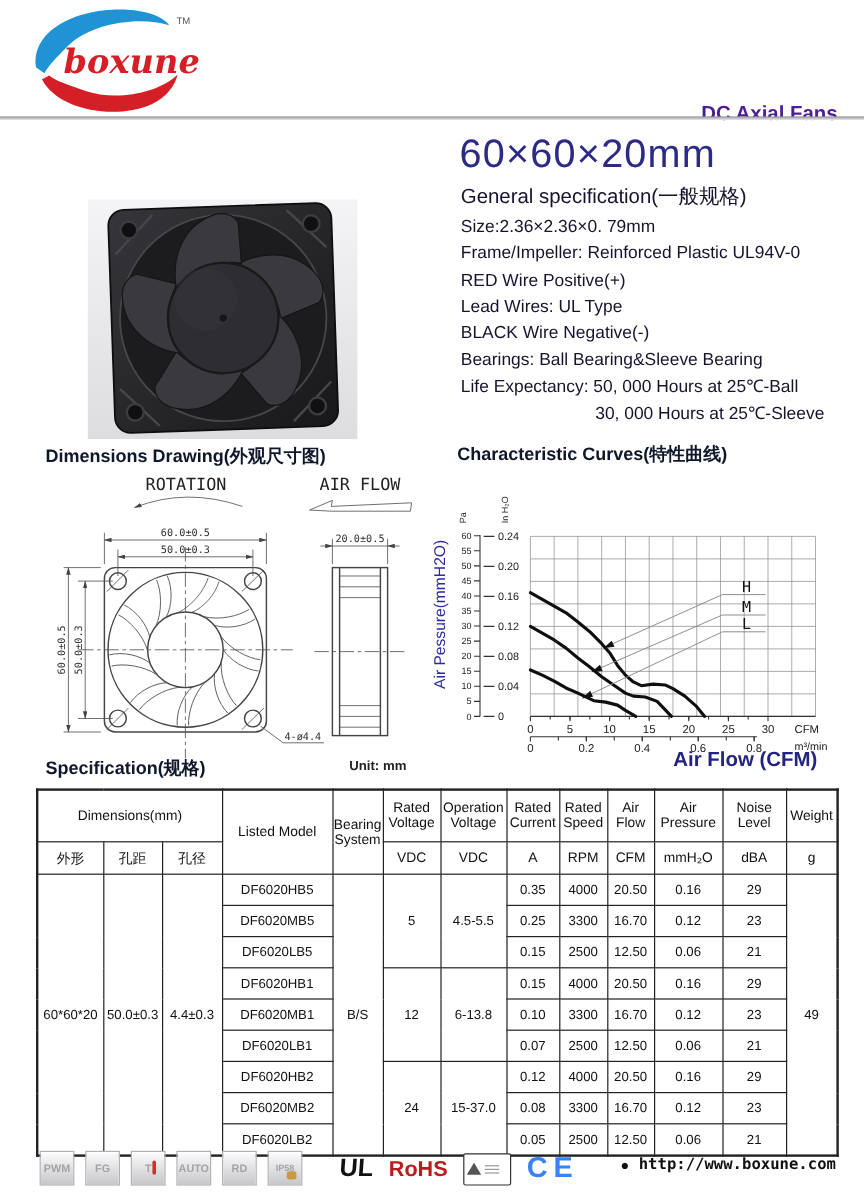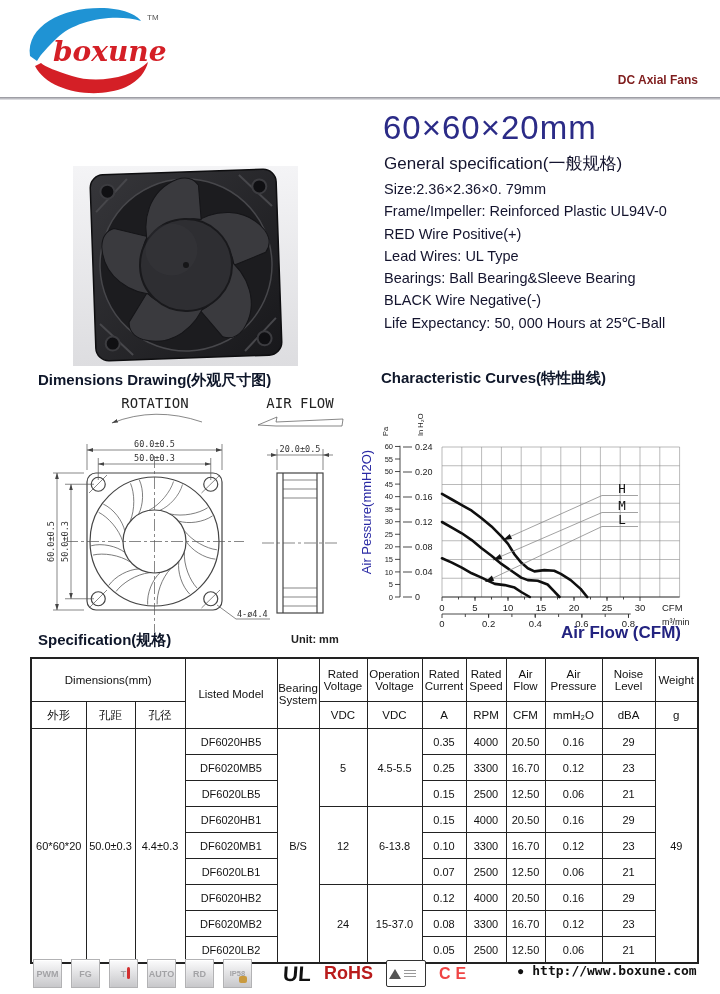--- a/index.html
+++ b/index.html
@@ -1,21 +1,21 @@
 <!DOCTYPE html>
 <html><head>
 <meta charset="utf-8">
 <style>
   html,body{margin:0;padding:0}
   body{width:720px;height:994px;position:relative;background:#fff;overflow:hidden;
        font-family:"Liberation Sans",sans-serif;color:#1a1a2e}
   .abs{position:absolute}
 
   
-  .tagline{position:absolute;top:73px;right:22px;font-size:12px;font-weight:bold;color:#7f1d1d}
+  .tagline{position:absolute;top:85px;right:22px;font-size:17px;font-weight:bold;color:#4c1d95}
   .header-rule{position:absolute;top:97px;left:0;width:720px;height:3px;
                background:linear-gradient(#8f8f97,#e9e9ec)}
 
   
   .prod-title{position:absolute;left:383px;top:109px;font-size:33px;font-weight:500;
               color:#2b2b87;letter-spacing:1px}
   .spec-block{position:absolute;left:384px;top:152px;width:332px}
   .spec-heading{font-size:17px;color:#14142e;margin-bottom:3px}
   .spec-line{font-size:14.5px;line-height:22.3px;color:#14142e;white-space:nowrap}
   .spec-line.indent{padding-left:112px}
@@ -68,21 +68,21 @@
         background:#c99a3f;border-radius:2px}
   .marks{position:absolute;left:283px;top:960px;display:flex;align-items:center;gap:13px}
   .ul-mark{font-size:21px;font-weight:800;color:#111;transform:skewX(-4deg)}
   .rohs-mark{font-size:18px;font-weight:700;color:#b91c1c}
   .cert-box{width:34px;height:23px;border:1.5px solid #333;border-radius:2px;display:flex;
             align-items:center;gap:3px;padding:1px 2px;background:#fff}
   .cert-tri{width:0;height:0;border-left:6px solid transparent;border-right:6px solid transparent;
             border-bottom:10px solid #555}
   .cert-lines{display:flex;flex-direction:column;gap:2px}
   .cert-lines i{display:block;width:12px;height:1px;background:#999}
-  .ce-mark{font-size:16px;font-weight:600;letter-spacing:5px;color:#ef4444}
+  .ce-mark{font-size:24px;font-weight:600;letter-spacing:5px;color:#3b82f6}
   .url-row{position:absolute;left:517px;top:963px;display:flex;align-items:center;gap:8px}
   .url-bullet{font-size:12px;color:#111}
   .url-text{font-family:"DejaVu Sans Mono",monospace;font-size:13px;font-weight:bold;color:#111}
 </style>
 </head>
 <body>
 
 <svg class="abs" style="left:20px;top:4px" width="170" height="92" viewBox="0 0 170 92">
   <path fill="#1f93d4" d="M 10 52 C 6 22 42 4 80 4 C 103 4 117 11 121 17 C 95 9 55 16 37 34 C 27 44 21 50 17 57 Z"></path>
   <path fill="#d41f26" d="M 15 62 C 28 88 76 96 106 83 C 119 77 126 67 128 58 C 112 74 76 80 52 72 C 37 67 25 63 21 59 Z"></path>
@@ -126,23 +126,24 @@
   </g>
 </svg>
 
 <div class="prod-title">60×60×20mm</div>
 <div class="spec-block">
   <div class="spec-heading">General specification(一般规格)</div>
   <div class="spec-line">Size:2.36×2.36×0. 79mm</div>
   <div class="spec-line">Frame/Impeller: Reinforced Plastic UL94V-0</div>
   <div class="spec-line">RED Wire Positive(+)</div>
   <div class="spec-line">Lead Wires: UL Type</div>
+  <div class="spec-line">BLACK Wire Negative(-)</div>
   <div class="spec-line">Bearings:  Ball Bearing&amp;Sleeve Bearing</div>
-  <div class="spec-line">BLACK Wire Negative(-)</div>
   <div class="spec-line">Life Expectancy: 50, 000 Hours at 25℃-Ball</div>
+  <div class="spec-line indent">30, 000 Hours at 25℃-Sleeve</div>
 </div>
 
 <div id="dim-heading" class="sec-h">Dimensions Drawing(外观尺寸图)</div>
 <div id="curves-heading" class="sec-h">Characteristic Curves(特性曲线)</div>
 <div id="spec-heading2" class="sec-h">Specification(规格)</div>
 <div class="unit-note">Unit: mm</div>
 <div class="airflow-label">Air Flow (CFM)</div>
 <div class="ylabel-rot">Air Pessure(mmH2O)</div>
 
 <svg class="abs" style="left:30px;top:392px" width="345" height="256" viewBox="0 0 345 256">

